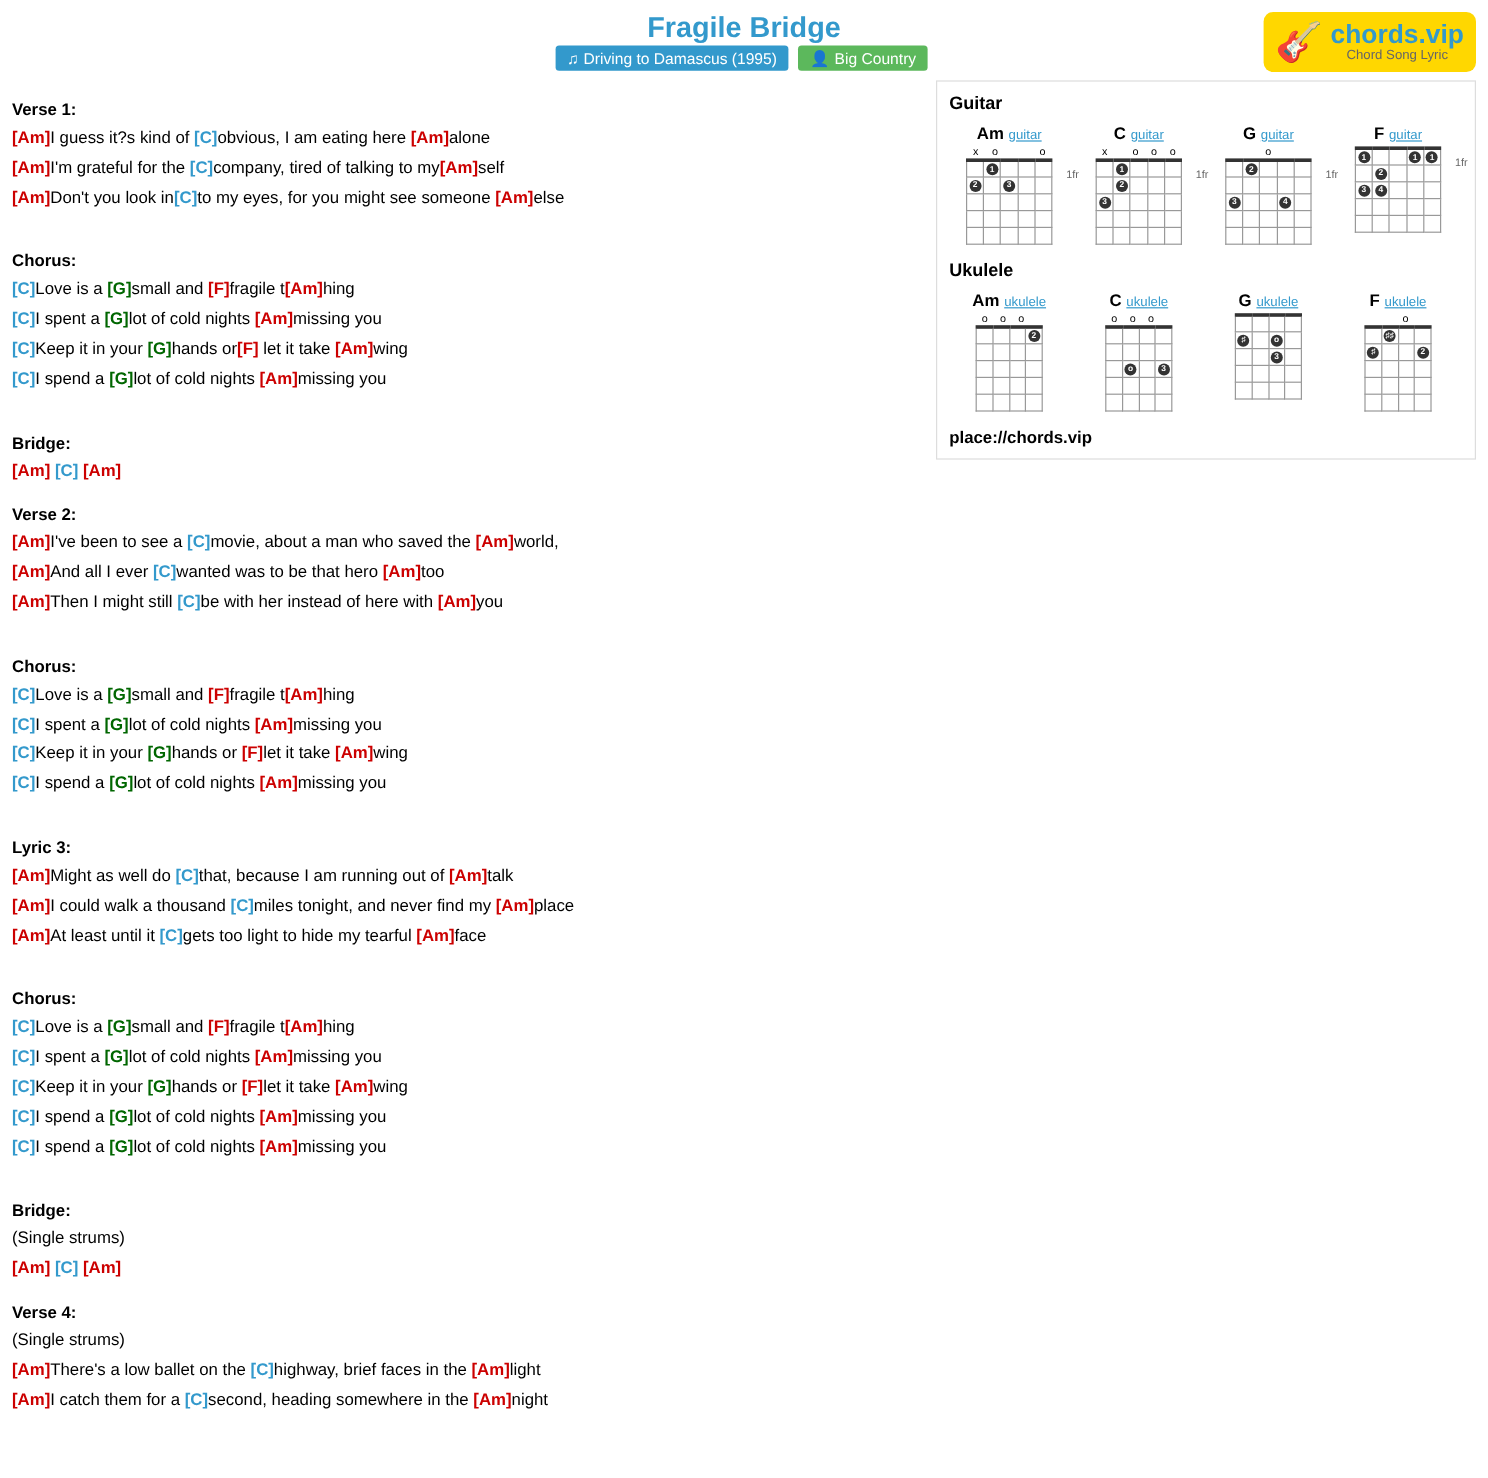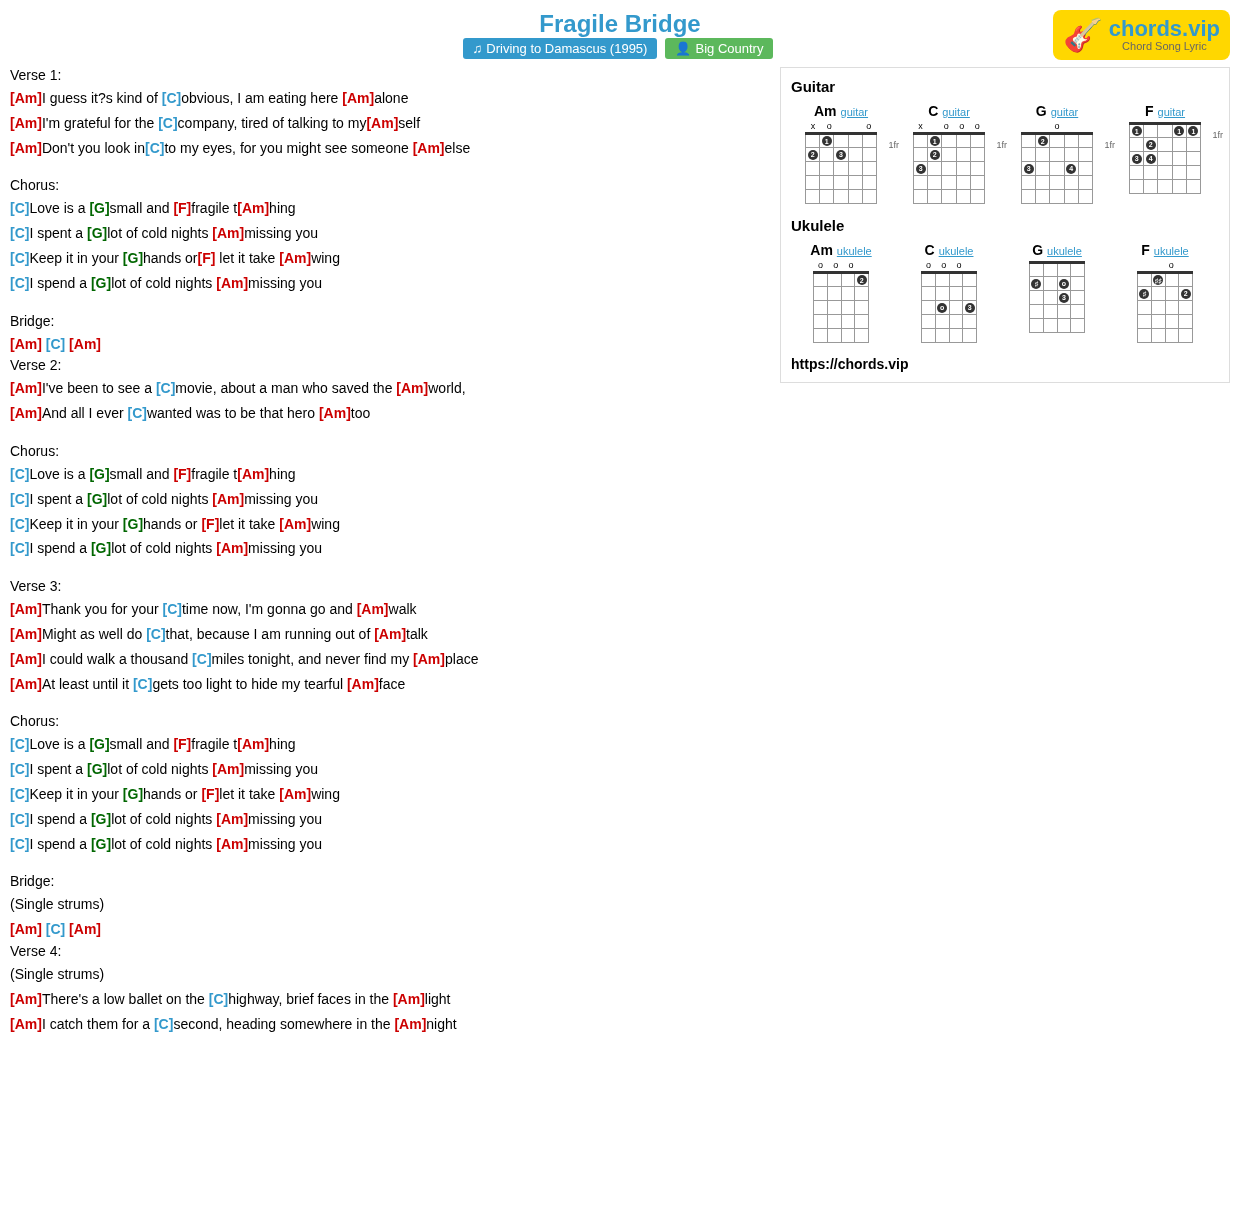--- a/index.html
+++ b/index.html
@@ -23,21 +23,21 @@
     .chords-col { width: 450px; }
     
     .chord-panel { border: 1px solid #ddd; padding: 10px; }
     .chord-section-title { font-weight: bold; font-size: 15px; margin-bottom: 8px; }
     .chord-row { display: flex; gap: 8px; margin-bottom: 10px; }
     .chord-diagram { text-align: center; width: 100px; }
     
     .website-link { font-size: 14px; font-weight: bold; color: #000; margin-top: 8px; }
     
     
-    .section-header { font-weight: normal; margin-top: 0; margin-bottom: 4px; }
+    .section-header { font-weight: bold; margin-top: 16px; margin-bottom: 4px; }
     .lyric-line { line-height: 1.7; margin-bottom: 1px; }
     .finger-dot {
       width: 10px; height: 10px;
       background: #333; border-radius: 50%;
       display: inline-flex; align-items: center; justify-content: center;
       color: #fff; font-size: 7px; font-weight: bold;
       position: absolute; top: 50%; left: 50%; transform: translate(-50%,-50%);
     }
     
     .am-red { color: #cc0000; font-weight: bold; }
@@ -92,31 +92,31 @@
       <div class="lyric-line"><span class="c-blue">[C]</span>Keep it in your <span class="g-green">[G]</span>hands or<span class="am-red">[F]</span> let it take <span class="am-red">[Am]</span>wing</div>
       <div class="lyric-line"><span class="c-blue">[C]</span>I spend a <span class="g-green">[G]</span>lot of cold nights <span class="am-red">[Am]</span>missing you</div>
 
       <br>
       <div class="section-header">Bridge:</div>
       <div class="lyric-line"><span class="am-red">[Am]</span> <span class="c-blue">[C]</span> <span class="am-red">[Am]</span></div>
 
       <div class="section-header">Verse 2:</div>
       <div class="lyric-line"><span class="am-red">[Am]</span>I've been to see a <span class="c-blue">[C]</span>movie, about a man who saved the <span class="am-red">[Am]</span>world,</div>
       <div class="lyric-line"><span class="am-red">[Am]</span>And all I ever <span class="c-blue">[C]</span>wanted was to be that hero <span class="am-red">[Am]</span>too</div>
+      <div class="lyric-line"><span class="am-red">[Am]</span>Then I might still <span class="c-blue">[C]</span>be with her instead of here with <span class="am-red">[Am]</span>you</div>
 
       <br>
       <div class="section-header">Chorus:</div>
       <div class="lyric-line"><span class="c-blue">[C]</span>Love is a <span class="g-green">[G]</span>small and <span class="am-red">[F]</span>fragile t<span class="am-red">[Am]</span>hing</div>
       <div class="lyric-line"><span class="c-blue">[C]</span>I spent a <span class="g-green">[G]</span>lot of cold nights <span class="am-red">[Am]</span>missing you</div>
       <div class="lyric-line"><span class="c-blue">[C]</span>Keep it in your <span class="g-green">[G]</span>hands or <span class="am-red">[F]</span>let it take <span class="am-red">[Am]</span>wing</div>
       <div class="lyric-line"><span class="c-blue">[C]</span>I spend a <span class="g-green">[G]</span>lot of cold nights <span class="am-red">[Am]</span>missing you</div>
 
       <br>
-      <div class="section-header">Verse 3:</div>
-      <div class="lyric-line"><span class="am-red">[Am]</span>Thank you for your <span class="c-blue">[C]</span>time now, I'm gonna go and <span class="am-red">[Am]</span>walk</div>
+      <div class="section-header">Lyric 3:</div>
       <div class="lyric-line"><span class="am-red">[Am]</span>Might as well do <span class="c-blue">[C]</span>that, because I am running out of <span class="am-red">[Am]</span>talk</div>
       <div class="lyric-line"><span class="am-red">[Am]</span>I could walk a thousand <span class="c-blue">[C]</span>miles tonight, and never find my <span class="am-red">[Am]</span>place</div>
       <div class="lyric-line"><span class="am-red">[Am]</span>At least until it <span class="c-blue">[C]</span>gets too light to hide my tearful <span class="am-red">[Am]</span>face</div>
 
       <br>
       <div class="section-header">Chorus:</div>
       <div class="lyric-line"><span class="c-blue">[C]</span>Love is a <span class="g-green">[G]</span>small and <span class="am-red">[F]</span>fragile t<span class="am-red">[Am]</span>hing</div>
       <div class="lyric-line"><span class="c-blue">[C]</span>I spent a <span class="g-green">[G]</span>lot of cold nights <span class="am-red">[Am]</span>missing you</div>
       <div class="lyric-line"><span class="c-blue">[C]</span>Keep it in your <span class="g-green">[G]</span>hands or <span class="am-red">[F]</span>let it take <span class="am-red">[Am]</span>wing</div>
       <div class="lyric-line"><span class="c-blue">[C]</span>I spend a <span class="g-green">[G]</span>lot of cold nights <span class="am-red">[Am]</span>missing you</div>
@@ -642,17 +642,17 @@
                         <td style="border:1px solid #999;"></td>
                   </tr>
                 </tbody>
                   </table>
               </div>
             </div>
           </div>
 
         </div>
 
-        <div class="website-link">https://chords.vip</div>
+        <div class="website-link">place://chords.vip</div>
       </div>
     </div>
   </div>
 </div>
 
 </body></html>

